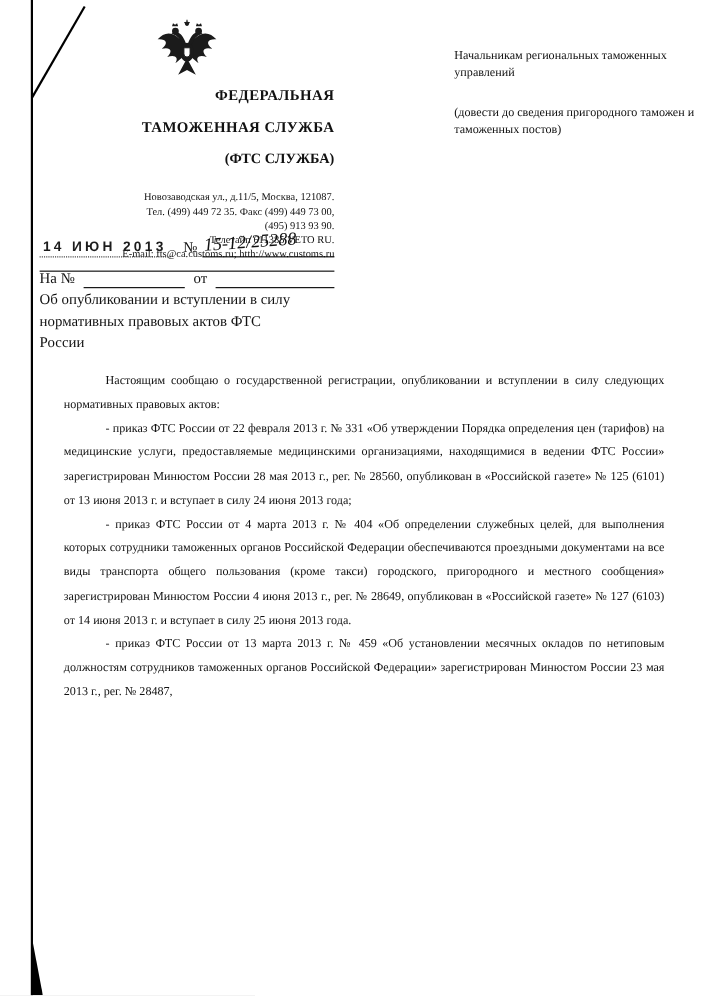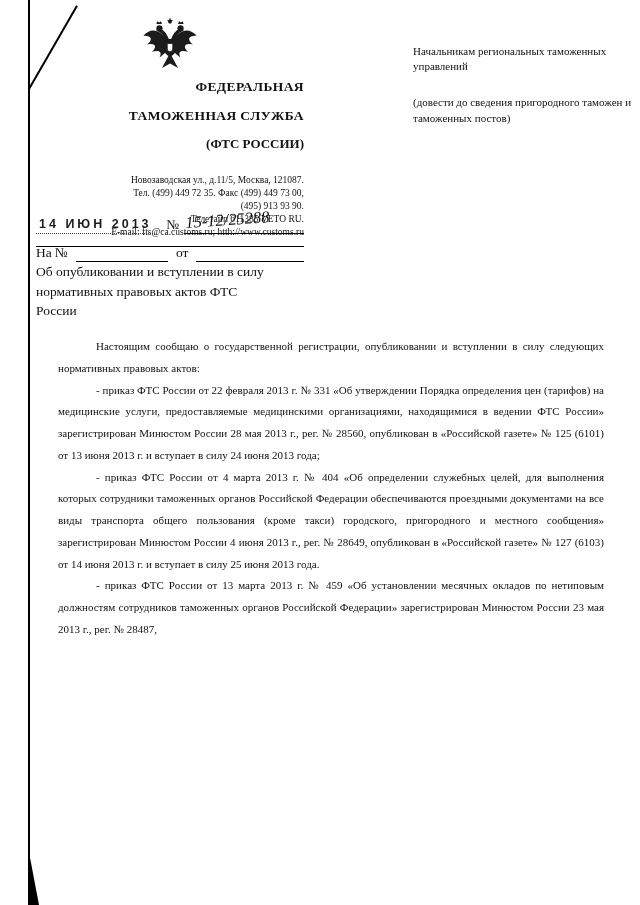--- a/index.html
+++ b/index.html
@@ -73,21 +73,21 @@
         <path d="M63 11 h9 l-1.5 -4.5 -3 2.2 -3 -2.2 Z"></path>
         <circle cx="50" cy="7" r="3.2"></circle>
         <path d="M49.2 1.5 h1.6 v9 h-1.6 Z M46 4.6 h8 v1.6 h-8 Z"></path>
         <ellipse cx="50" cy="49" rx="10" ry="14"></ellipse>
         <path d="M50 58 L37 82 L50 75 L63 82 Z"></path>
       </g>
       <path d="M45.5 42.5 h9 v9 a4.5 4.5 0 0 1 -9 0 Z" fill="#ffffff" stroke="#1b1b1b" stroke-width="1.4"></path>
     </svg>
     <div class="org-line1">ФЕДЕРАЛЬНАЯ</div>
     <div class="org-line2">ТАМОЖЕННАЯ СЛУЖБА</div>
-    <div class="org-line3">(ФТС РОССИИ)</div>
+    <div class="org-line3">(ФТС СЛУЖБА)</div>
     <div class="addr-block">
       <div>Новозаводская ул., д.11/5, Москва, 121087.</div>
       <div>Тел. (499) 449 72 35. Факс (499) 449 73 00,</div>
       <div>(495) 913 93 90.</div>
       <div>Телетайп 611385 VETO RU.</div>
       <div>E-mail: fts@ca.customs.ru; htth://www.customs.ru</div>
     </div>
     <div class="lh-rule"></div>
   </div>
 

